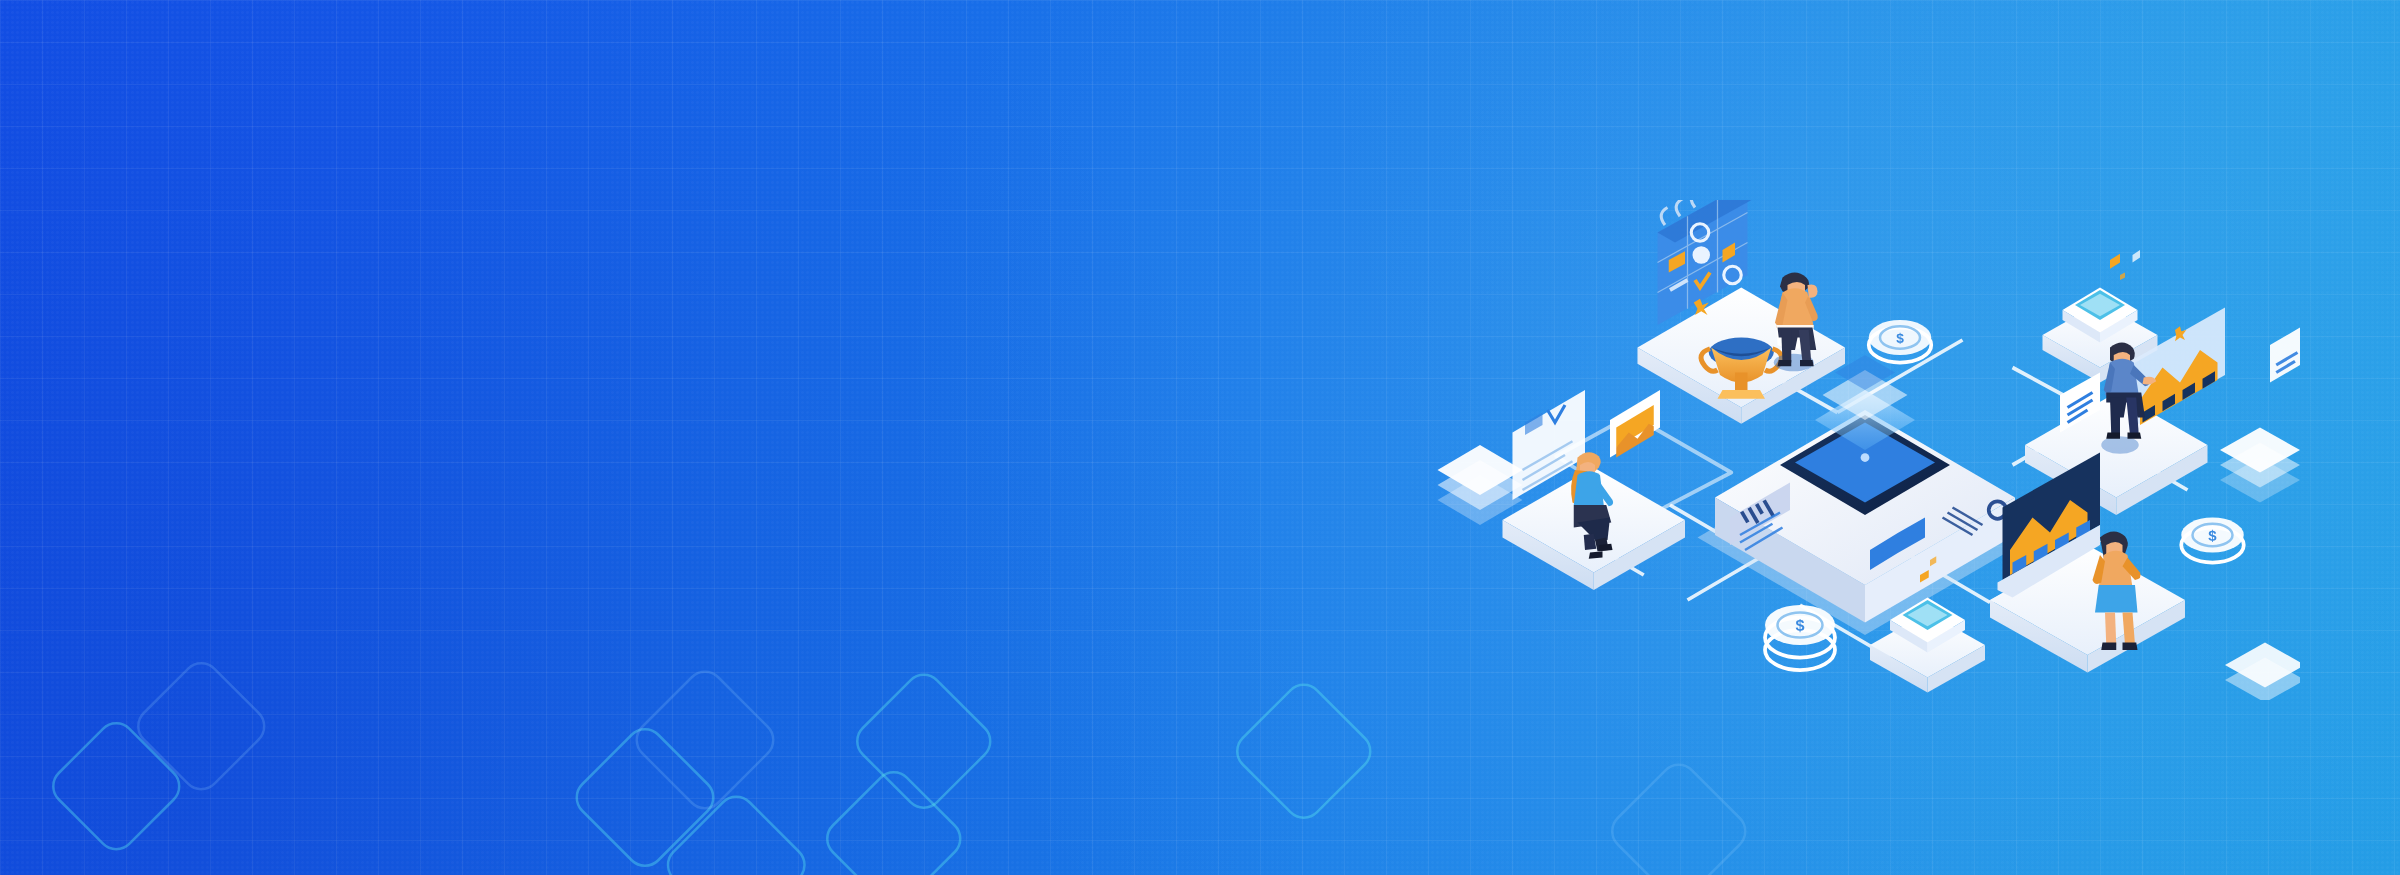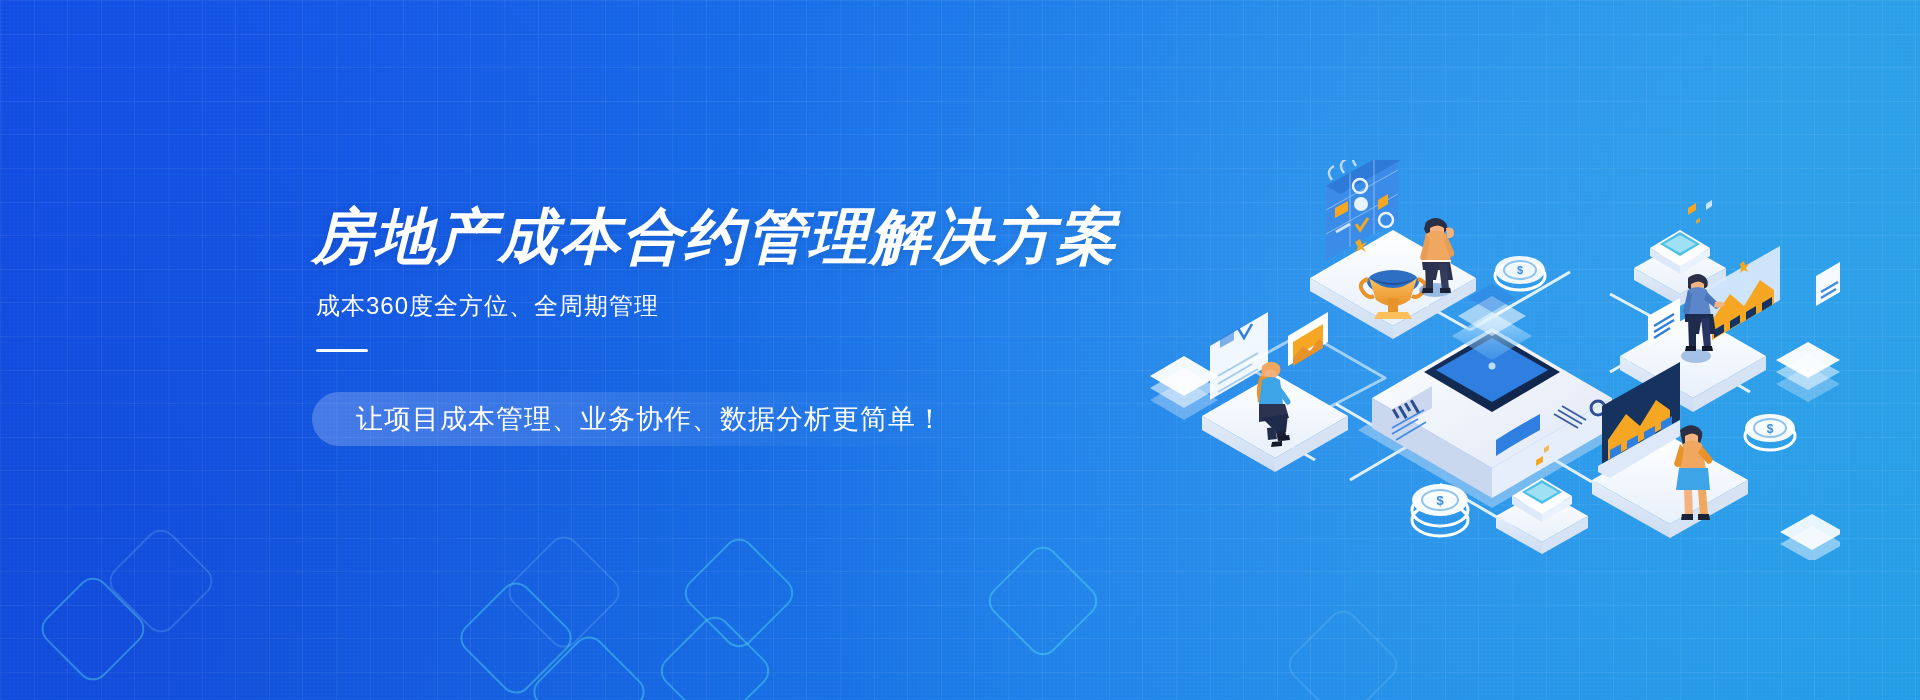--- a/index.html
+++ b/index.html
@@ -146,31 +146,20 @@
   <div class="diamond" style="left:52px;  top:588px; width:78px; height:78px;"></div>
   <div class="diamond faint" style="left:120px; top:540px; width:78px; height:78px;"></div>
   <div class="diamond" style="left:472px; top:594px; width:84px; height:84px;"></div>
   <div class="diamond faint" style="left:520px; top:548px; width:84px; height:84px;"></div>
   <div class="diamond" style="left:545px; top:648px; width:84px; height:84px;"></div>
   <div class="diamond" style="left:672px; top:628px; width:82px; height:82px;"></div>
   <div class="diamond" style="left:696px; top:550px; width:82px; height:82px;"></div>
   <div class="diamond" style="left:1000px; top:558px; width:82px; height:82px;"></div>
   <div class="diamond faint" style="left:1300px; top:622px; width:82px; height:82px;"></div>
 
-  <div class="text-block">
-    <h1 class="headline">房地产成本合约管理解决方案</h1>
-
-    <p class="subhead">成本360度全方位、全周期管理</p>
-
-    <div class="rule"></div>
-
-    <div class="pill">
-      <span>让项目成本管理、业务协作、数据分析更简单！</span>
-    </div>
-  </div>
 
   <div class="illustration">
     <svg width="700" height="400" viewBox="0 0 700 400" xmlns="http://www.w3.org/2000/svg">
       <defs>
         <linearGradient id="plat" x1="0" y1="0" x2="0" y2="1">
           <stop offset="0%" stop-color="#ffffff"></stop>
           <stop offset="100%" stop-color="#e8f0fb"></stop>
         </linearGradient>
         <linearGradient id="platSide" x1="0" y1="0" x2="0" y2="1">
           <stop offset="0%" stop-color="#e4ecf8"></stop>

